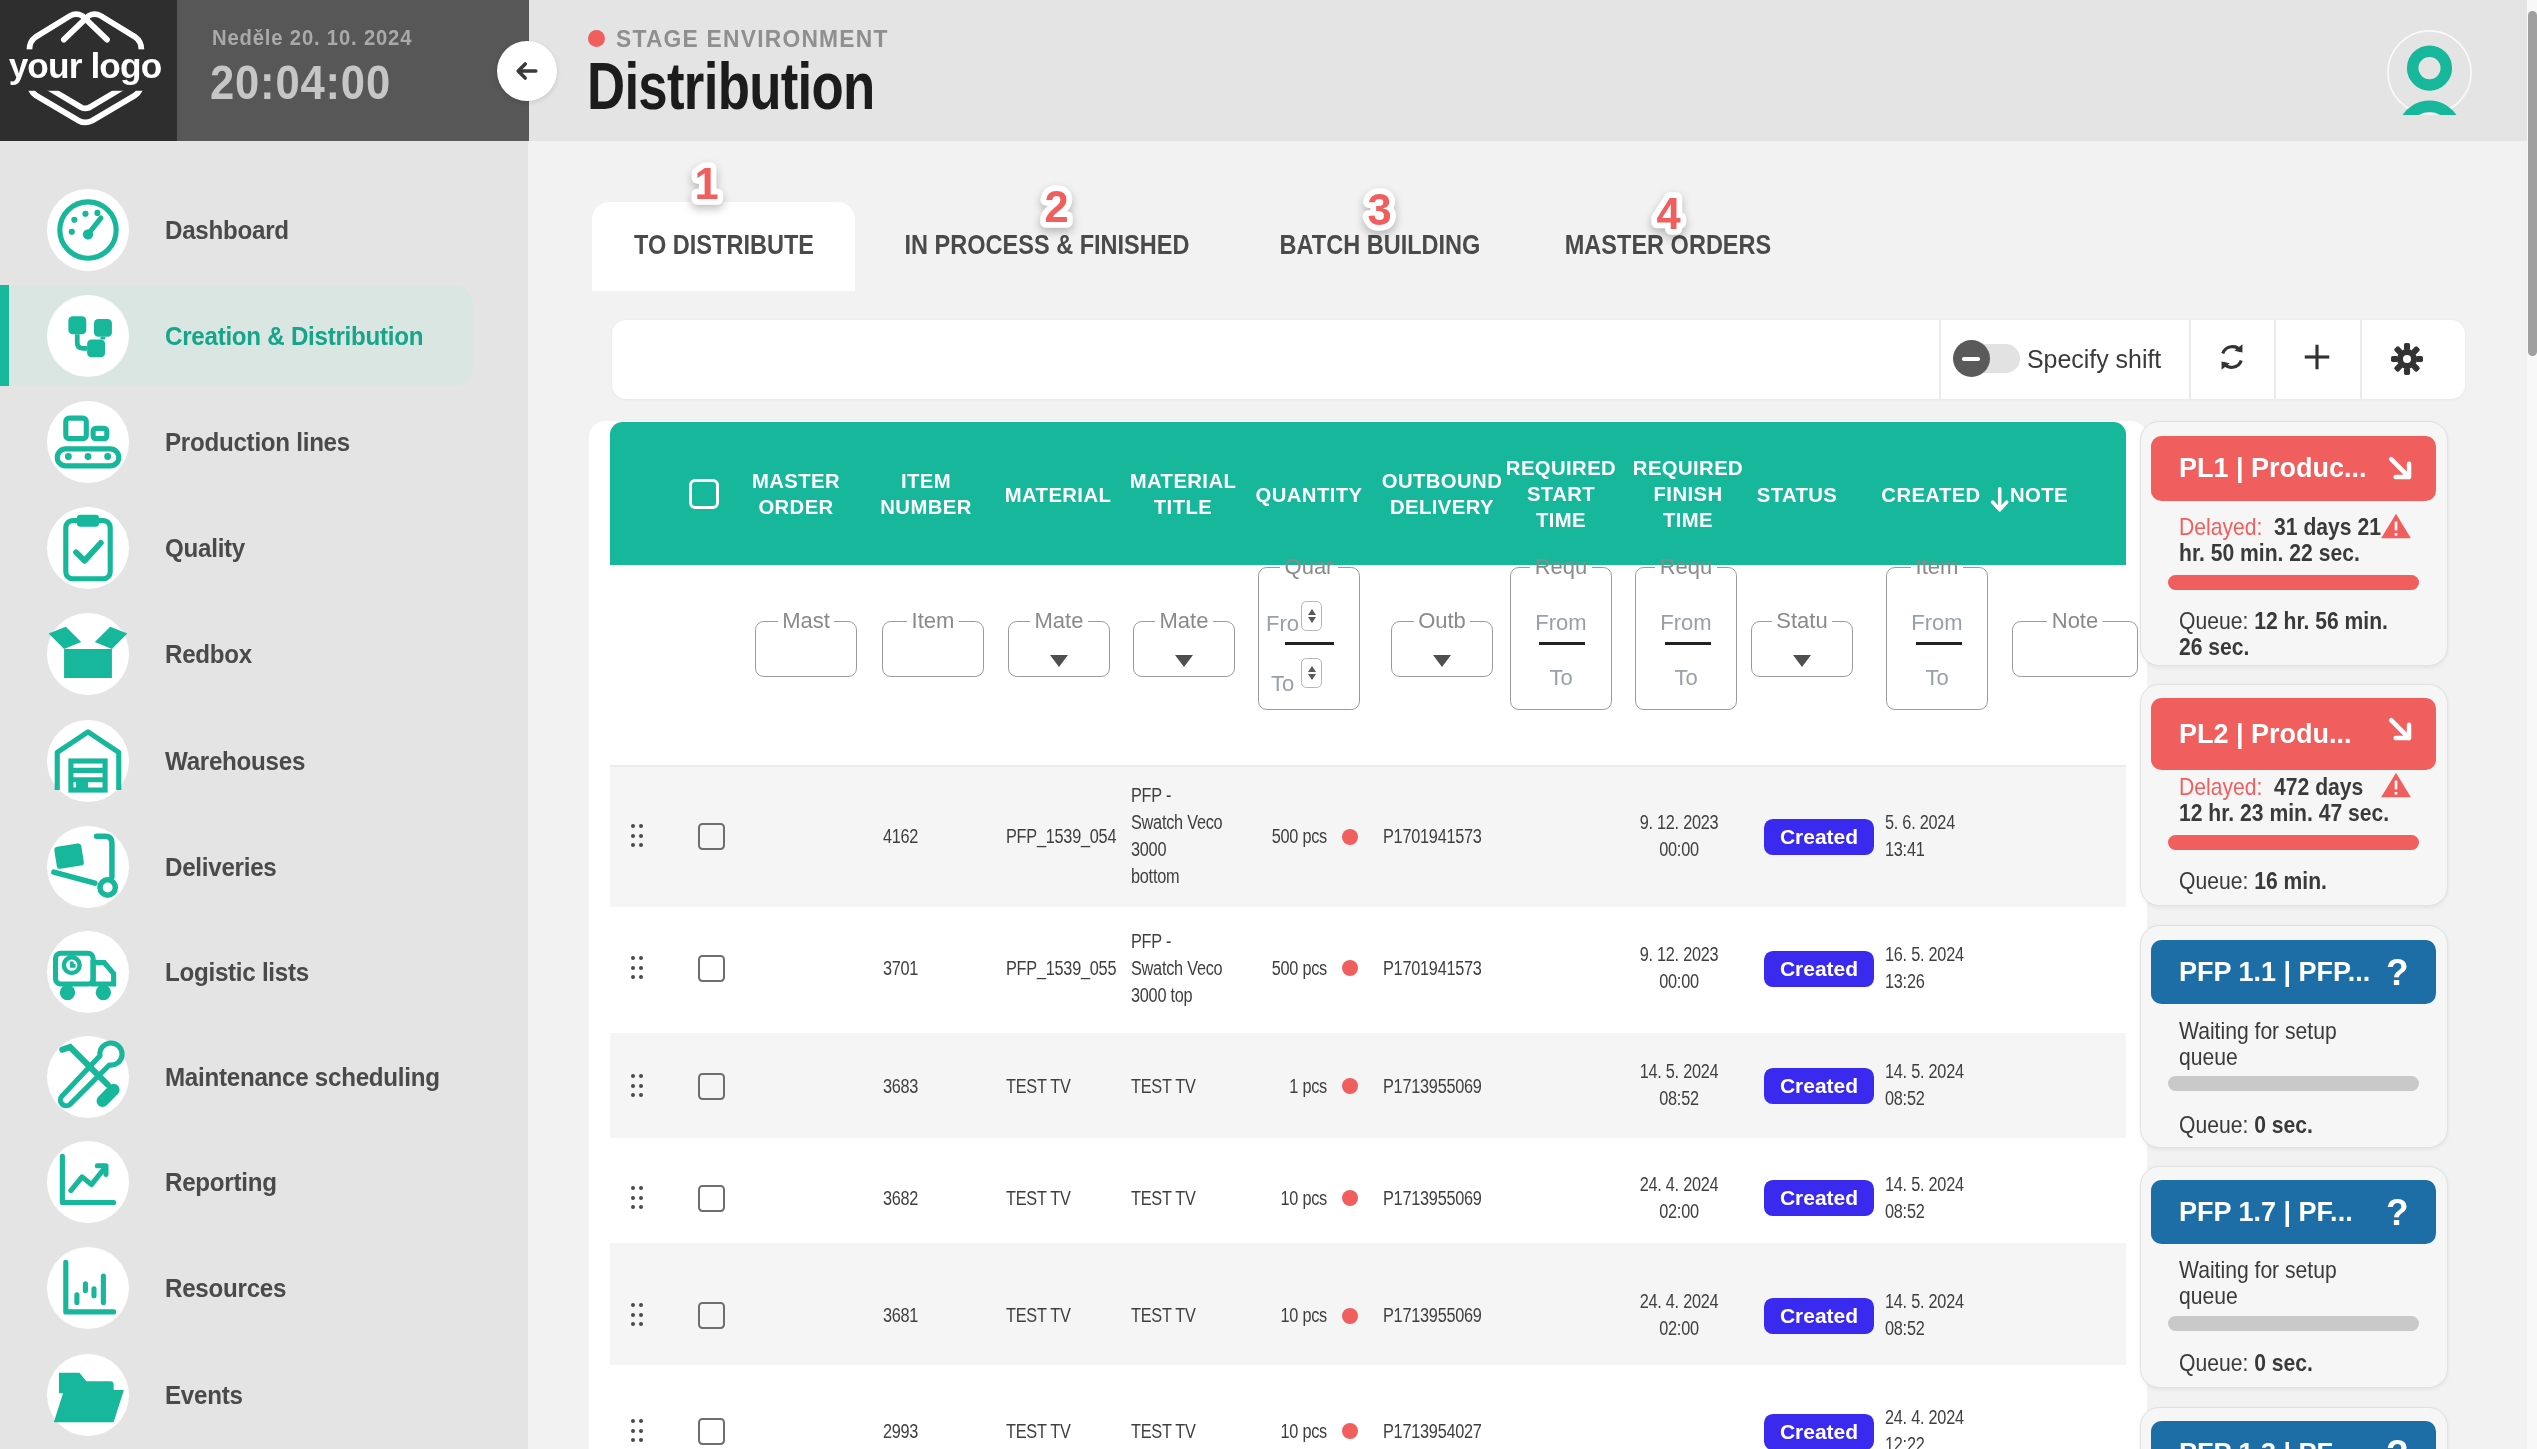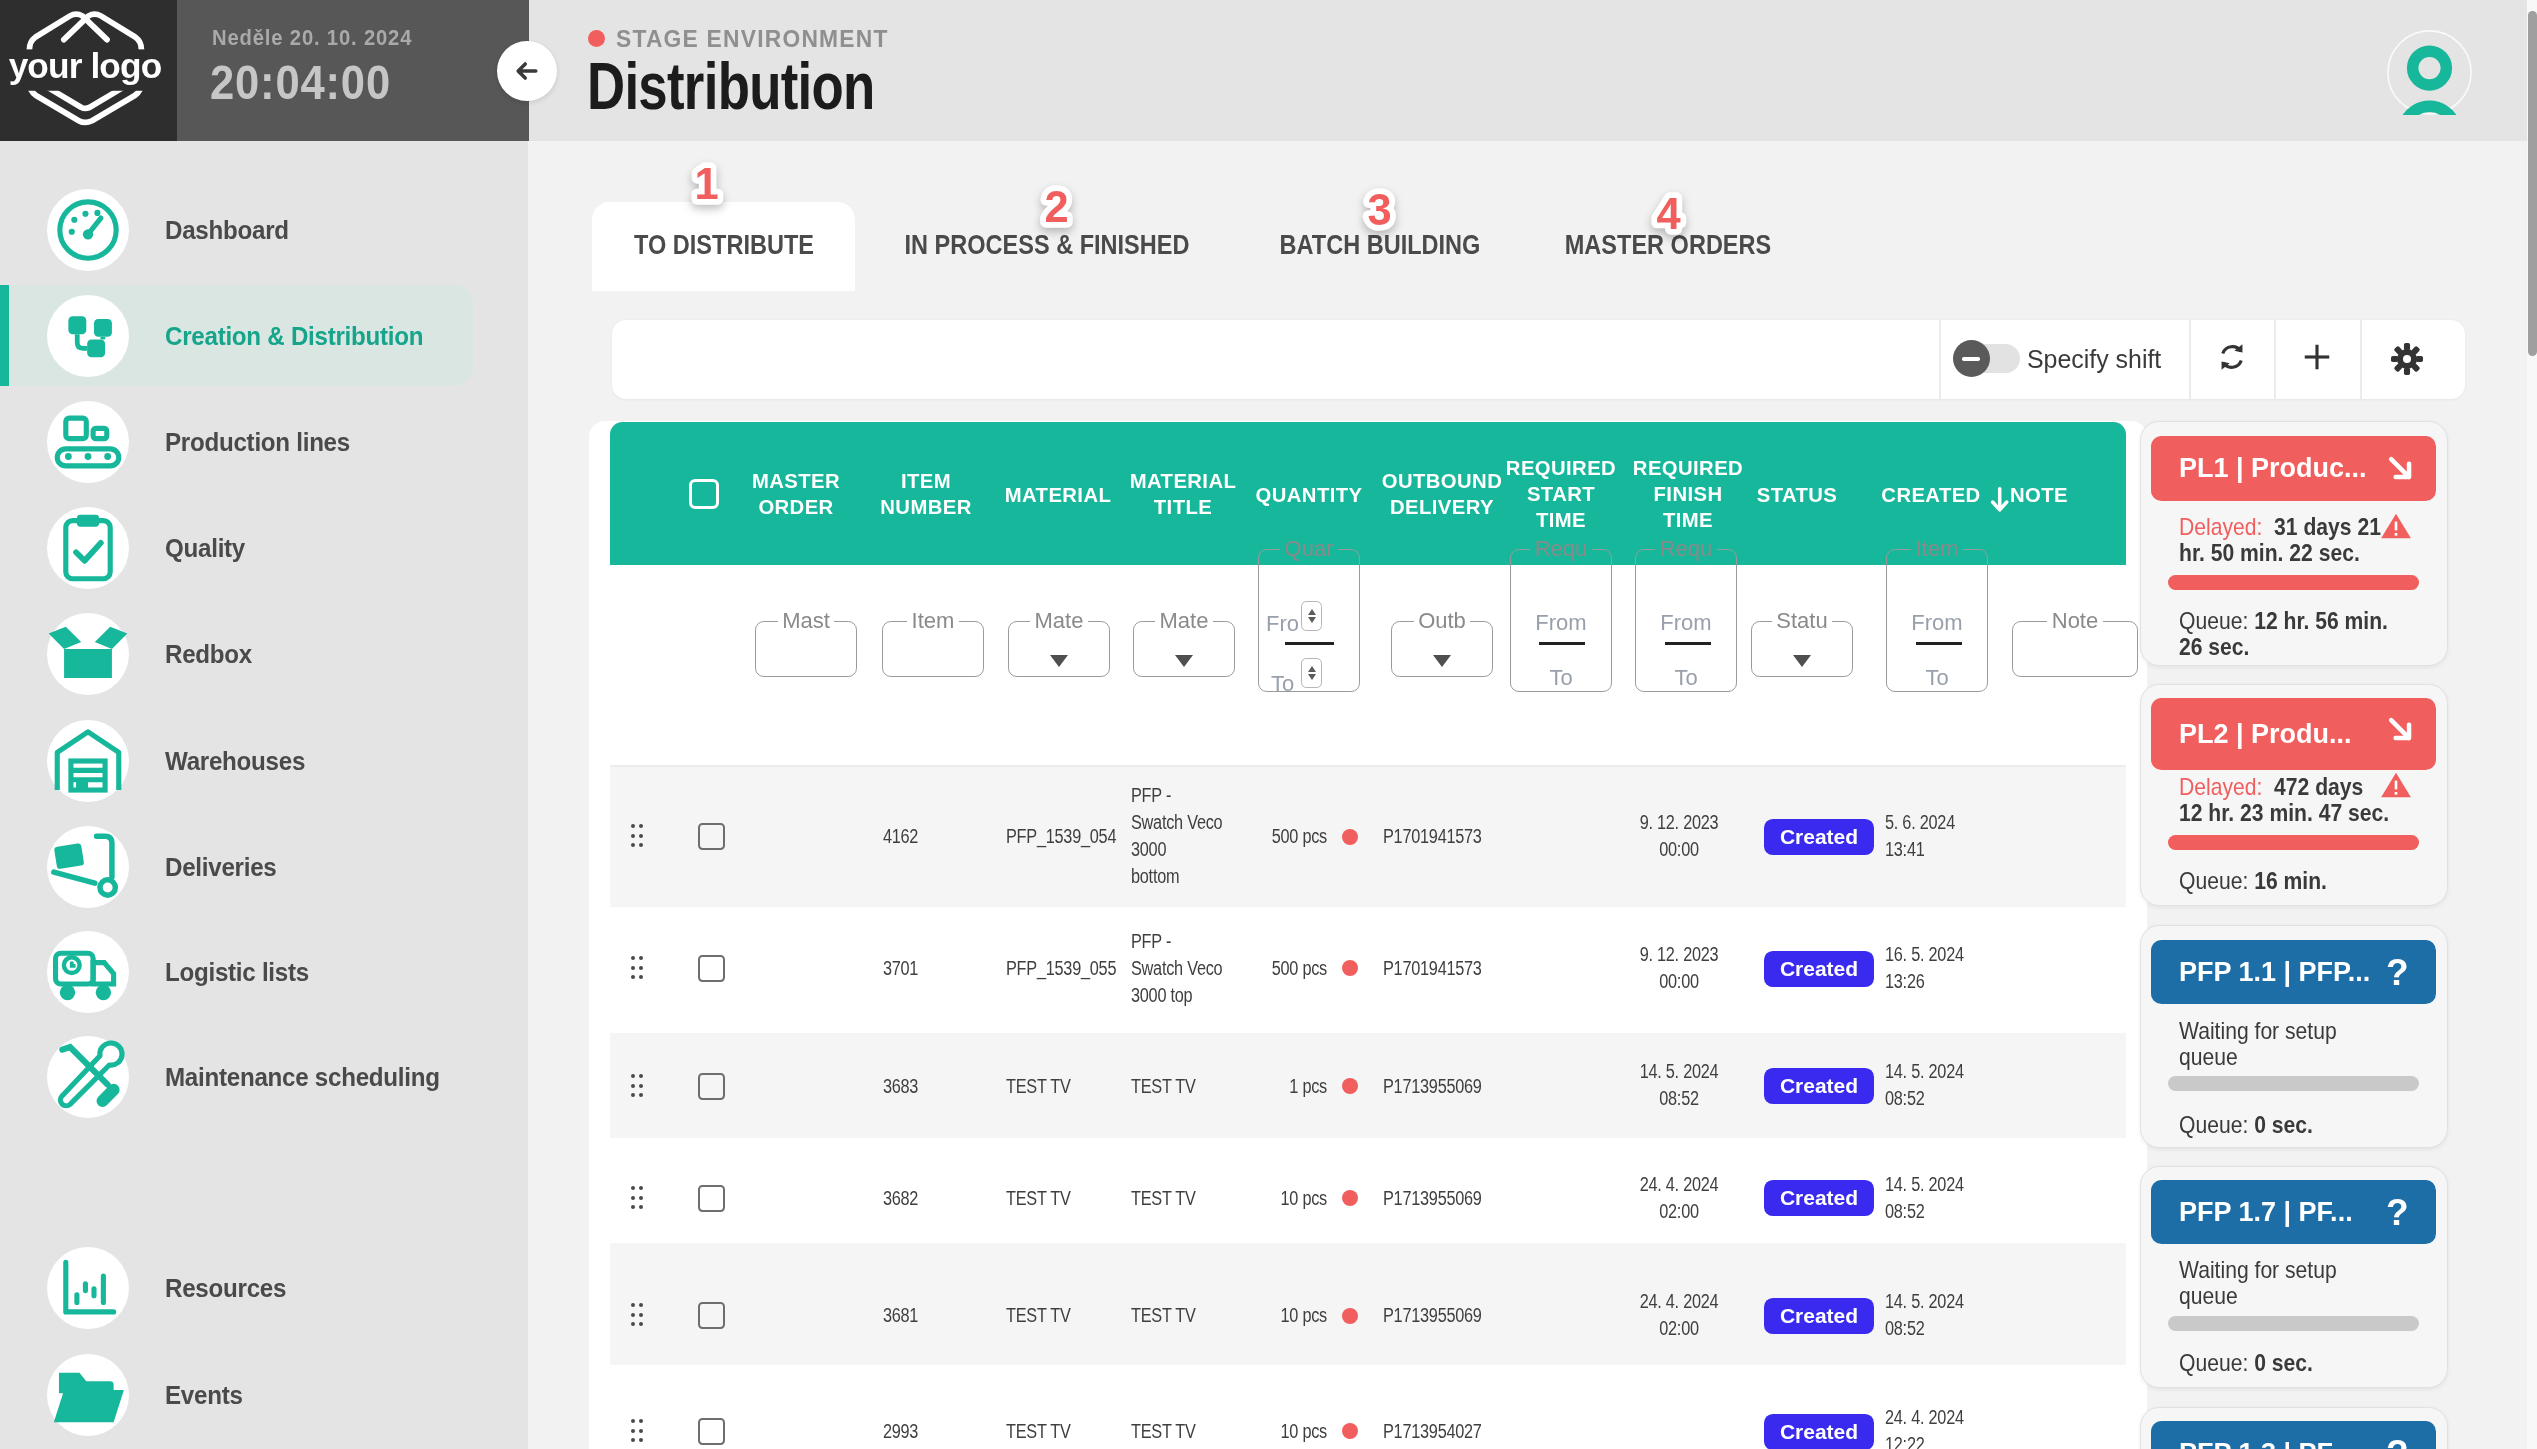--- a/index.html
+++ b/index.html
@@ -35,21 +35,21 @@
 
 #card{left:589px;top:421px;width:1558px;height:1028px;background:#fff;border-radius:16px 16px 0 0}
 #ghead{left:610px;top:422px;width:1516px;height:143px;background:#16b79a;border-radius:12.4px 12.4px 0 0}
 .hl{top:468px;font-size:20.3px;font-weight:700;color:#fff;letter-spacing:0.4px;line-height:26px}
 .hl1{top:482px}
 .hl3{top:455px}
 #hcb{left:689px;top:479px;width:30px;height:30px;border:3.5px solid #fff;border-radius:6.2px}
 
 fieldset{position:absolute;border:1.8px solid #9a9a9a;border-radius:8.8px;width:102px}
 fieldset.sh{height:69px;top:608px}
-fieldset.tl{height:156px;top:536px}
+fieldset.tl{height:156px;top:554px}
 legend{margin:0 auto;padding:0 4.4px;font-size:22px;color:#8a8a8a;text-align:center;white-space:nowrap}
 .tri{width:0;height:0;border-left:9.7px solid transparent;border-right:9.7px solid transparent;border-top:12.4px solid #4f4f4f}
 .ft{position:absolute;font-size:22px;color:#98a0ab}
 .fline{position:absolute;height:2.7px;background:#222}
 .spin{position:absolute;width:21px;height:30px;border:1.3px solid #b5b5b5;border-radius:5.3px;display:flex;flex-direction:column;align-items:center;justify-content:center;gap:2.7px}
 .su{width:0;height:0;border-left:4.9px solid transparent;border-right:4.9px solid transparent;border-bottom:6.2px solid #5a5a5a}
 .sd{width:0;height:0;border-left:4.9px solid transparent;border-right:4.9px solid transparent;border-top:6.2px solid #5a5a5a}
 
 .row{left:610px;width:1516px}
 .rg{background:#f5f5f5}
@@ -210,20 +210,30 @@
     </div>
 <div class="a mi" style="top:1024px">
       <div class="mico"><svg width="82" height="82" viewBox="0 0 48 48">
           <g stroke="#16b79a" fill="none" stroke-linecap="round">
             <path d="M9 8 l4.5 -1.5 l22 22" stroke-width="3.6"></path>
             <path d="M39 31.5 l-6.5 6.5" stroke-width="7"></path>
             <path d="M31 11.5 a6.5 6.5 0 1 1 5.5 5.5 L13.5 40 a3.4 3.4 0 0 1 -4.8 -4.8 z" stroke-width="3" stroke-linejoin="round"></path>
           </g>
         </svg></div>
       <div class="mlbl">Maintenance scheduling</div>
+    </div>
+<div class="a mi" style="top:1129px">
+      <div class="mico"><svg width="82" height="82" viewBox="0 0 48 48">
+          <g stroke="#16b79a" fill="none" stroke-width="3" stroke-linecap="round" stroke-linejoin="round">
+            <path d="M9 9 V36 H39"></path>
+            <path d="M14 29 L20.5 21 L26 25.5 L34 15.5"></path>
+            <path d="M29.5 14.5 h5 v5"></path>
+          </g>
+        </svg></div>
+      <div class="mlbl">Reporting</div>
     </div>
 <div class="a mi" style="top:1235px">
       <div class="mico"><svg width="82" height="82" viewBox="0 0 48 48">
           <g stroke="#16b79a" fill="none" stroke-width="3" stroke-linecap="round">
             <path d="M11 9 V38 H39" stroke-linejoin="round"></path>
             <path d="M17.5 28 V32.5"></path>
             <path d="M22.5 21.5 V25.5"></path>
             <path d="M27.5 24.5 V28.5"></path>
             <path d="M33 17 V32.5"></path>
           </g>

